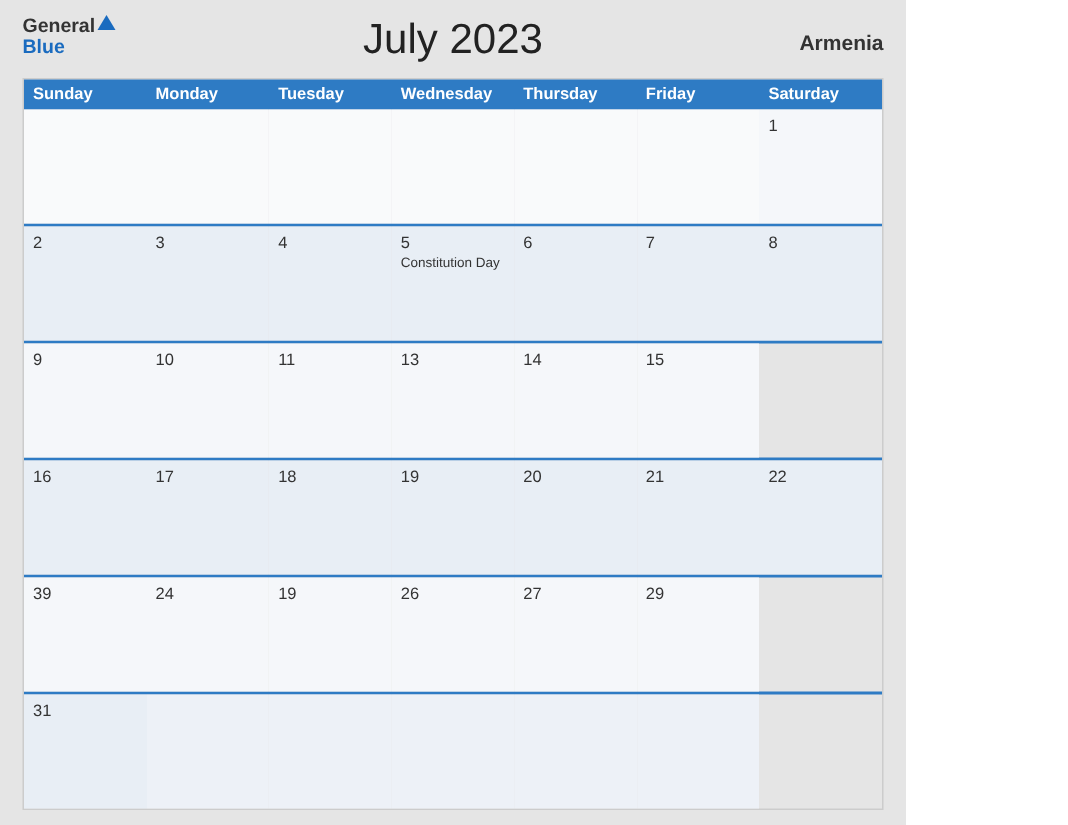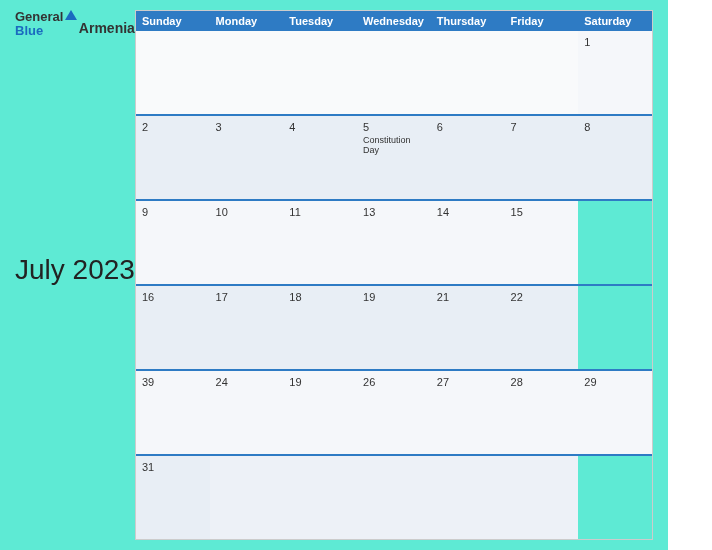--- a/index.html
+++ b/index.html
@@ -4,26 +4,26 @@
   <style>
     * { margin: 0; padding: 0; box-sizing: border-box; }
     body {
       width: 712px;
       height: 550px;
       background: #fff;
       font-family: Arial, sans-serif;
       overflow: hidden;
     }
     .page {
-      width: 668px;
+      width: 604px;
       height: 550px;
-      background: #5eead4;
+      background: #e5e5e5;
       padding: 10px 15px 10px 15px;
       display: flex;
-      flex-direction: row;
+      flex-direction: column;
     }
     .header {
       display: flex;
       align-items: center;
       justify-content: center;
       position: relative;
       margin-bottom: 6px;
       padding-bottom: 4px;
     }
     .logo {
@@ -236,20 +236,23 @@
           <div class="day-cell">
             <span class="day-number">17</span>
           </div>
           <div class="day-cell">
             <span class="day-number">18</span>
           </div>
           <div class="day-cell">
             <span class="day-number">19</span>
           </div>
           <div class="day-cell">
+            <span class="day-number">20</span>
+          </div>
+          <div class="day-cell">
             <span class="day-number">21</span>
           </div>
           <div class="day-cell">
             <span class="day-number">22</span>
           </div>
         </div>
         <div class="week">
           <div class="day-cell">
             <span class="day-number">39</span>
           </div>
@@ -257,23 +260,20 @@
             <span class="day-number">24</span>
           </div>
           <div class="day-cell">
             <span class="day-number">19</span>
           </div>
           <div class="day-cell">
             <span class="day-number">26</span>
           </div>
           <div class="day-cell">
             <span class="day-number">27</span>
-          </div>
-          <div class="day-cell">
-            <span class="day-number">28</span>
           </div>
           <div class="day-cell">
             <span class="day-number">29</span>
           </div>
         </div>
         <div class="week">
           <div class="day-cell">
             <span class="day-number">31</span>
           </div>
           <div class="day-cell empty"></div>

